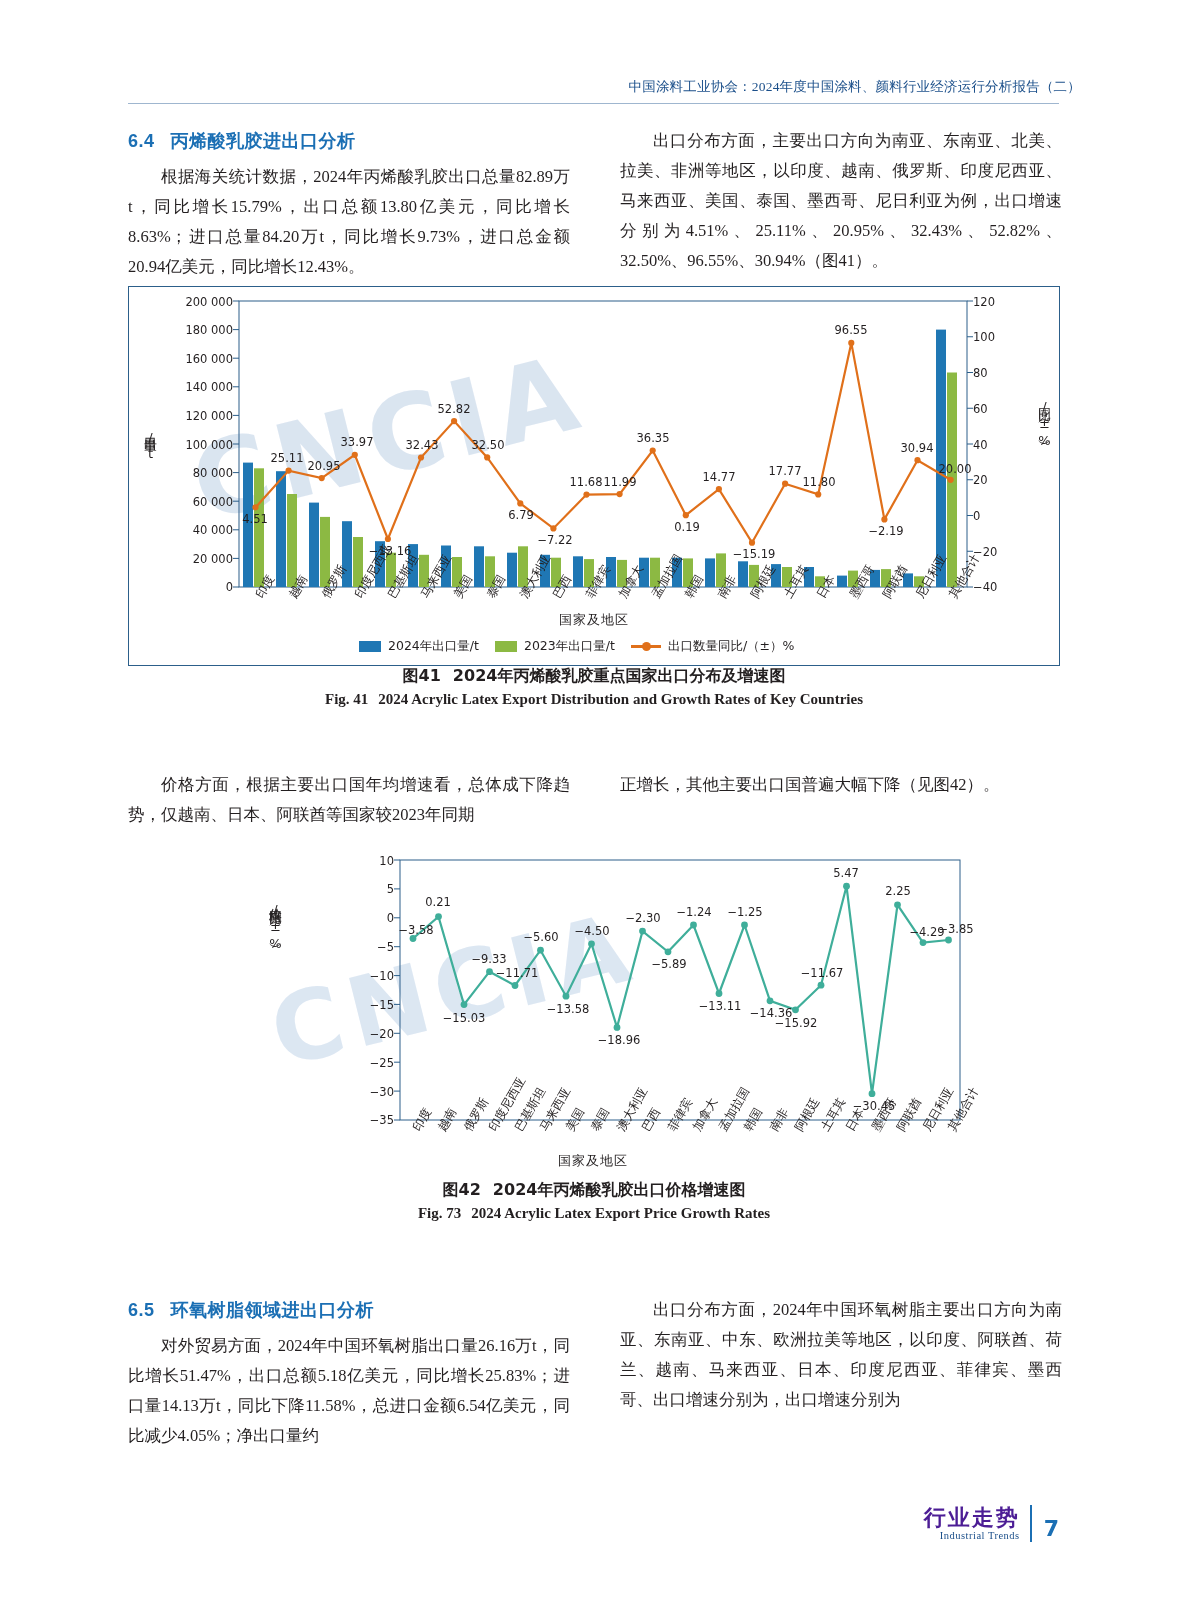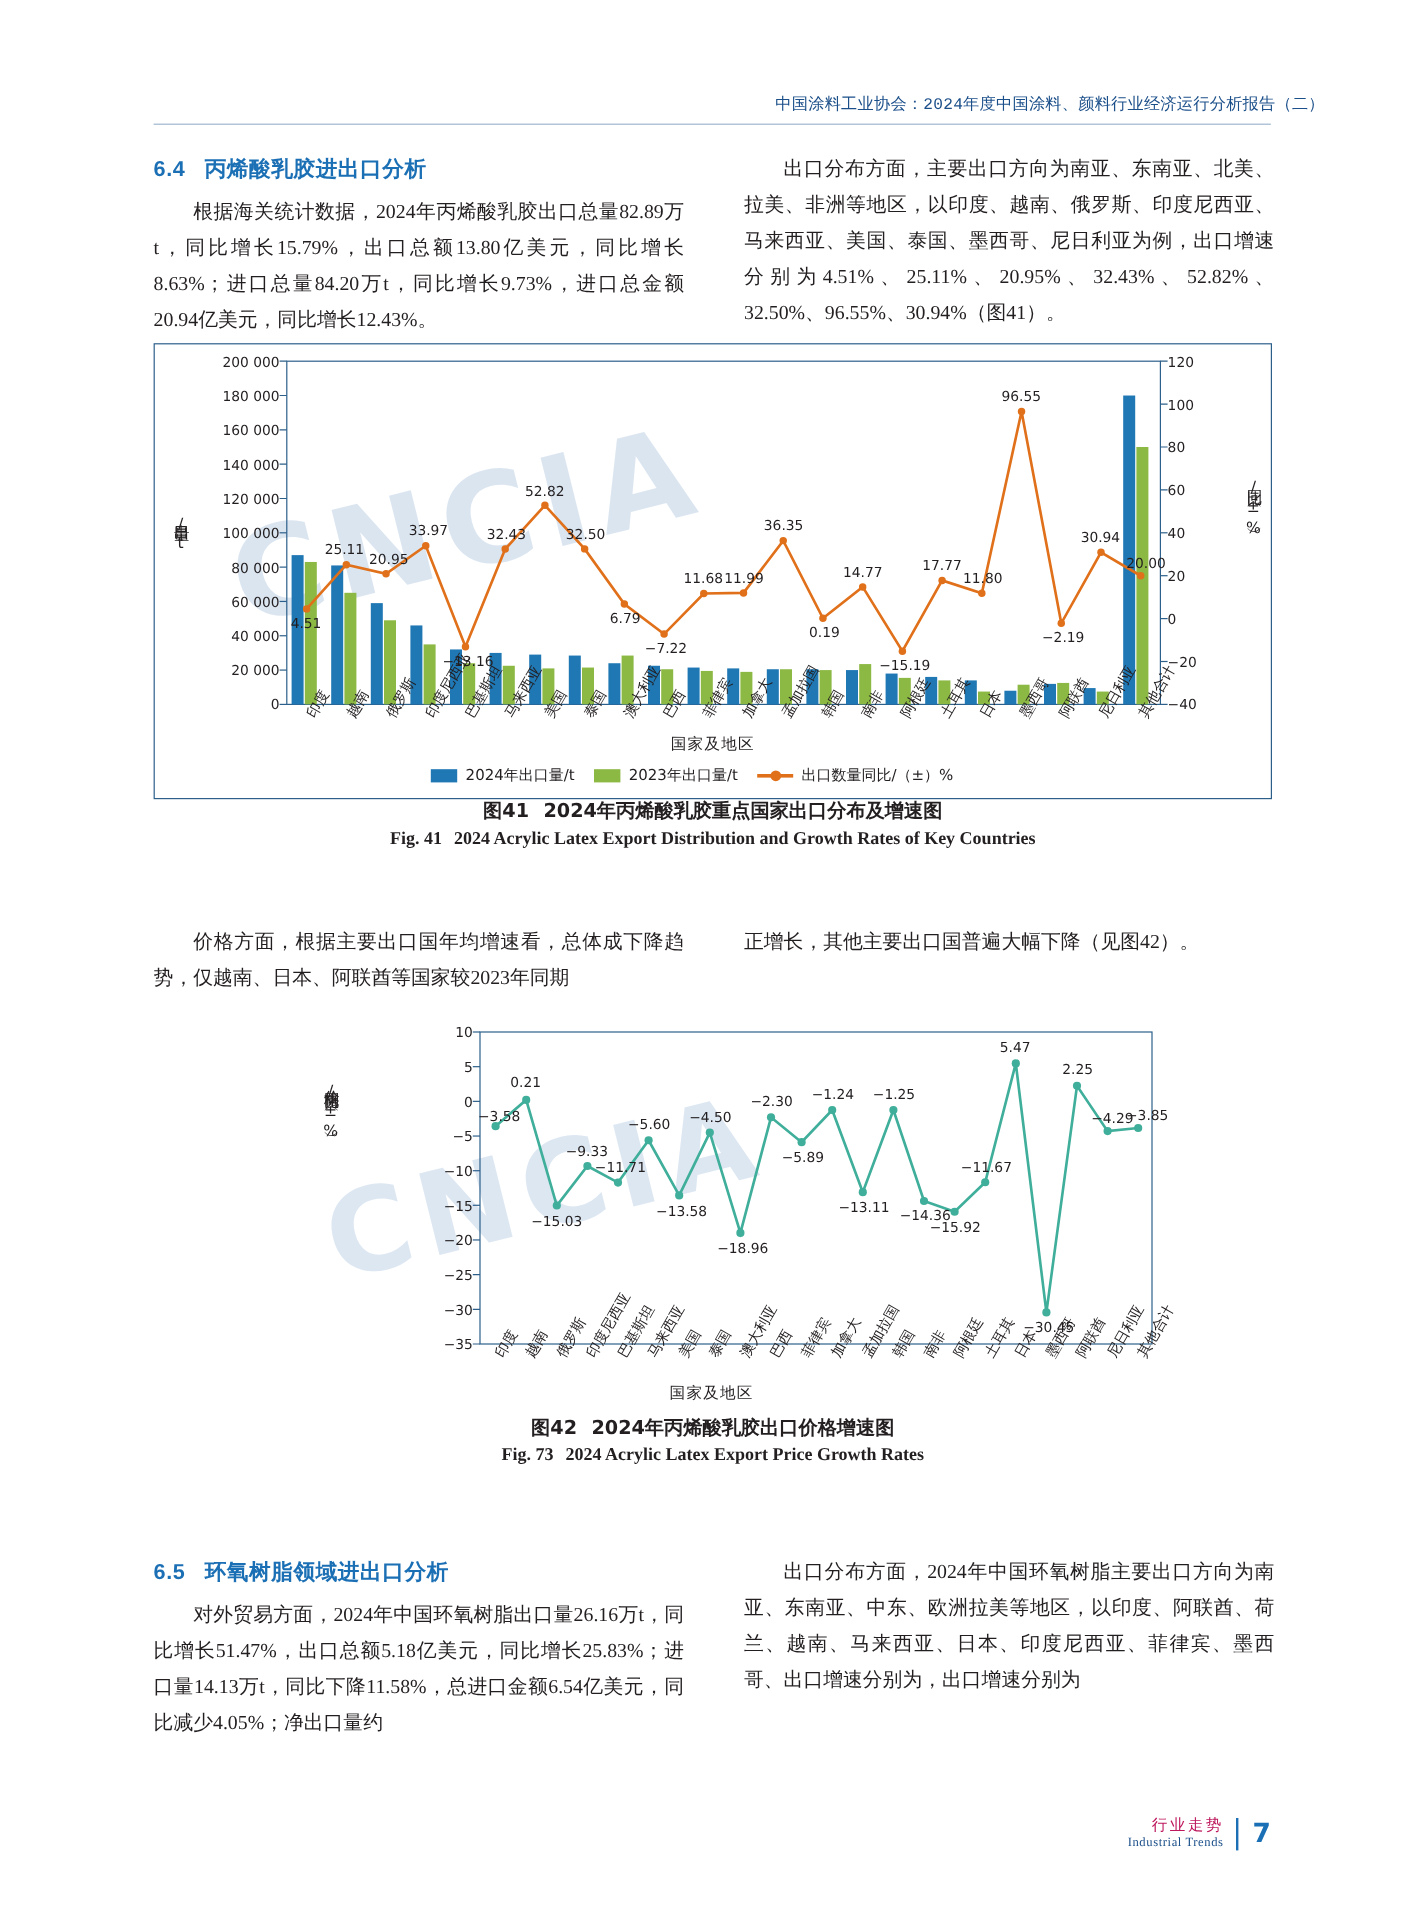--- a/index.html
+++ b/index.html
@@ -10,22 +10,22 @@
     color:#231f20;
     position:relative;
     overflow:hidden;
   }
   .page{position:relative;width:1187px;height:1600px;}
 
   
   .runhead{
     position:absolute;left:0;right:0;top:78px;
     text-align:right;
-    padding-right:83px;
-    font-family:Liberation Mono, monospace;
+    padding-right:106px;
+    font-family:Liberation Serif, serif;
     font-size:13.5px;
     color:#1b4f8a;
     letter-spacing:.2px;
   }
   .runrule{
     position:absolute;left:128px;right:128px;top:103px;
     border-top:1px solid #9fb6cf;
   }
 
   
@@ -126,21 +126,21 @@
     display:flex;align-items:flex-end;gap:12px;
   }
   .footer .tag{
     text-align:right;
     border-right:2px solid #1b6fb4;
     padding-right:10px;
     line-height:1.15;
   }
   .footer .tag .cn{
     font-family:"DejaVu Sans", sans-serif;
-    font-size:13px;color:#be185d;font-weight:normal;letter-spacing:2px;
+    font-size:22px;color:#4c1d95;font-weight:bold;letter-spacing:2px;
   }
   .footer .tag .en{
     font-family:"Liberation Serif", serif;
     font-size:10.5px;color:#1b4f8a;letter-spacing:.5px;
   }
   .footer .pno{
     font-family:"DejaVu Sans", sans-serif;
     font-size:22px;color:#1b6fb4;font-weight:bold;
     padding-bottom:1px;
   }

